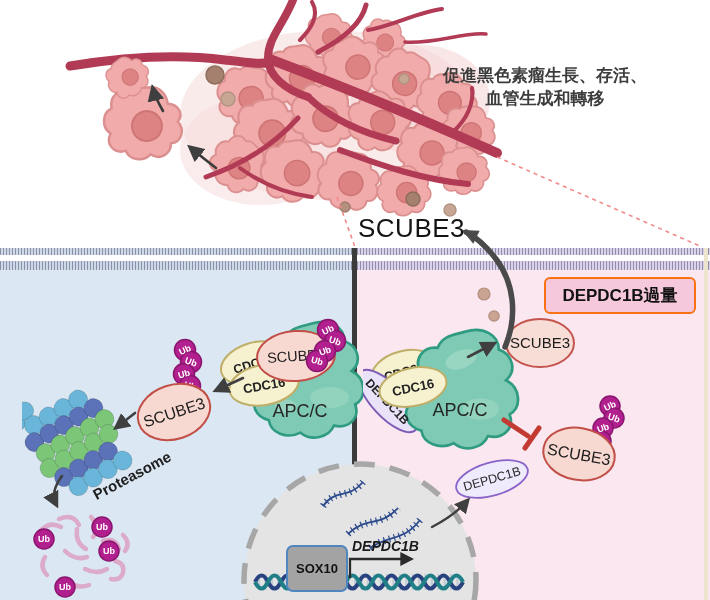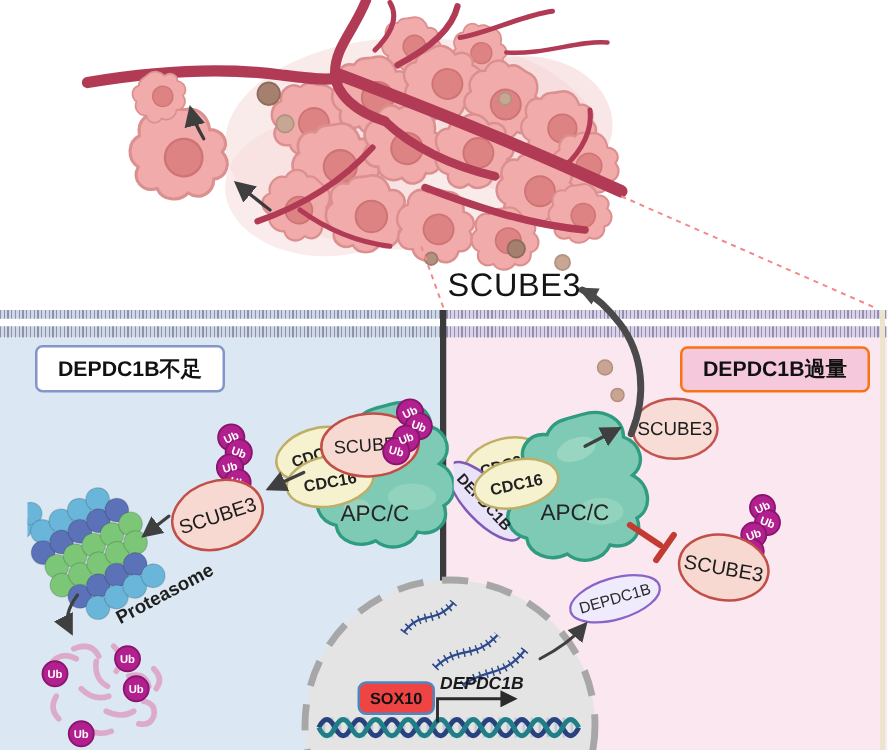--- a/index.html
+++ b/index.html
@@ -33,21 +33,21 @@
 
   
   .hdr{display:flex;align-items:center;justify-content:center;font-weight:bold;font-size:17px;
        color:#111;border-radius:6px;z-index:6;}
   #hdr-left{left:28px;top:276px;width:148px;height:34px;background:#ffffff;border:2px solid #8495cc;}
   #hdr-right{left:544px;top:277px;width:148px;height:33px;background:#f6c8dc;border:2px solid #f97316;}
 
   #proteasome-label{left:94px;top:487px;font-size:15px;font-weight:bold;color:#1f1f1f;
                     transform:rotate(-28deg);transform-origin:0 50%;z-index:6;}
 
-  #sox10-box{left:286px;top:545px;padding:4px 8px;background:#ef4444;border:2px solid #4f86c0;
+  #sox10-box{left:286px;top:545px;padding:14px 8px;background:#a3a3a3;border:2px solid #4f86c0;
              border-radius:7px;font-size:13px;font-weight:bold;color:#111;z-index:7;}
   #gene-label{left:352px;top:538px;font-size:14px;font-weight:bold;font-style:italic;color:#1a1a1a;z-index:7;}
 
   .z5{z-index:5;} .z6{z-index:6;} .z7{z-index:7;} .z10{z-index:10;}
 </style>
 </head>
 <body>
 
 <div id="canvas">
 
@@ -121,40 +121,41 @@
       <path d="M216,168 Q203,158 191,148" marker-end="url(#ah-t)"></path>
       <path d="M163,111 Q155,97 153,89" marker-end="url(#ah-t)"></path>
     </g>
 
     <g stroke="#f08a8a" stroke-width="1.6" stroke-dasharray="4 4">
       <line x1="337" y1="197" x2="355" y2="247"></line>
       <line x1="497" y1="157" x2="702" y2="247"></line>
     </g>
   </svg>
 
+  <div class="abs" id="caption">
+    <div>促進黑色素瘤生長、存活、</div>
+    <div>血管生成和轉移</div>
+  </div>
 
   <div class="abs" id="scube3-big">SCUBE3</div>
 
   <div class="abs mem" id="mem-left">
     <div class="mem-row r1"></div>
     <div class="mem-row r2"></div>
   </div>
   <div class="abs mem" id="mem-right">
     <div class="mem-row r1"></div>
     <div class="mem-row r2"></div>
   </div>
 
   <div class="abs" id="panel-left"></div>
   <div class="abs" id="panel-right"></div>
   <div class="abs" id="divider"></div>
   <div class="abs" id="right-strip"></div>
 
-  <div class="abs hdr" id="hdr-left">
-    <span>DEPDC1B不足</span>
-  </div>
   <div class="abs hdr" id="hdr-right">
     <span>DEPDC1B過量</span>
   </div>
 
   <svg class="abs z5" style="left:218px;top:310px;" width="190" height="145" viewBox="0 0 190 145">
     <ellipse cx="35" cy="53" rx="33" ry="20" transform="rotate(-18 35 53)" fill="#f6f1cf" stroke="#bfae67" stroke-width="2"></ellipse>
     <text x="35" y="58" text-anchor="middle" font-size="12.5" font-weight="bold" fill="#222" transform="rotate(-18 35 53)">CDC20</text>
     <g transform="translate(28,10) scale(0.88)">
       <path d="M75,4 C95,-2 112,8 112,24 C128,30 132,48 120,58 C136,66 138,88 124,96 C130,112 116,124 100,120 C94,134 74,138 62,128 C46,136 28,128 26,114 C10,110 4,94 14,84 C2,72 8,52 24,48 C18,34 28,20 44,22 C50,8 62,8 75,4 Z" fill="#7fcab5" stroke="#2f9c81" stroke-width="3"></path>
       <ellipse cx="62" cy="38" rx="18" ry="10" transform="rotate(-20 62 38)" fill="#9fd8c5" opacity="0.8"></ellipse>

